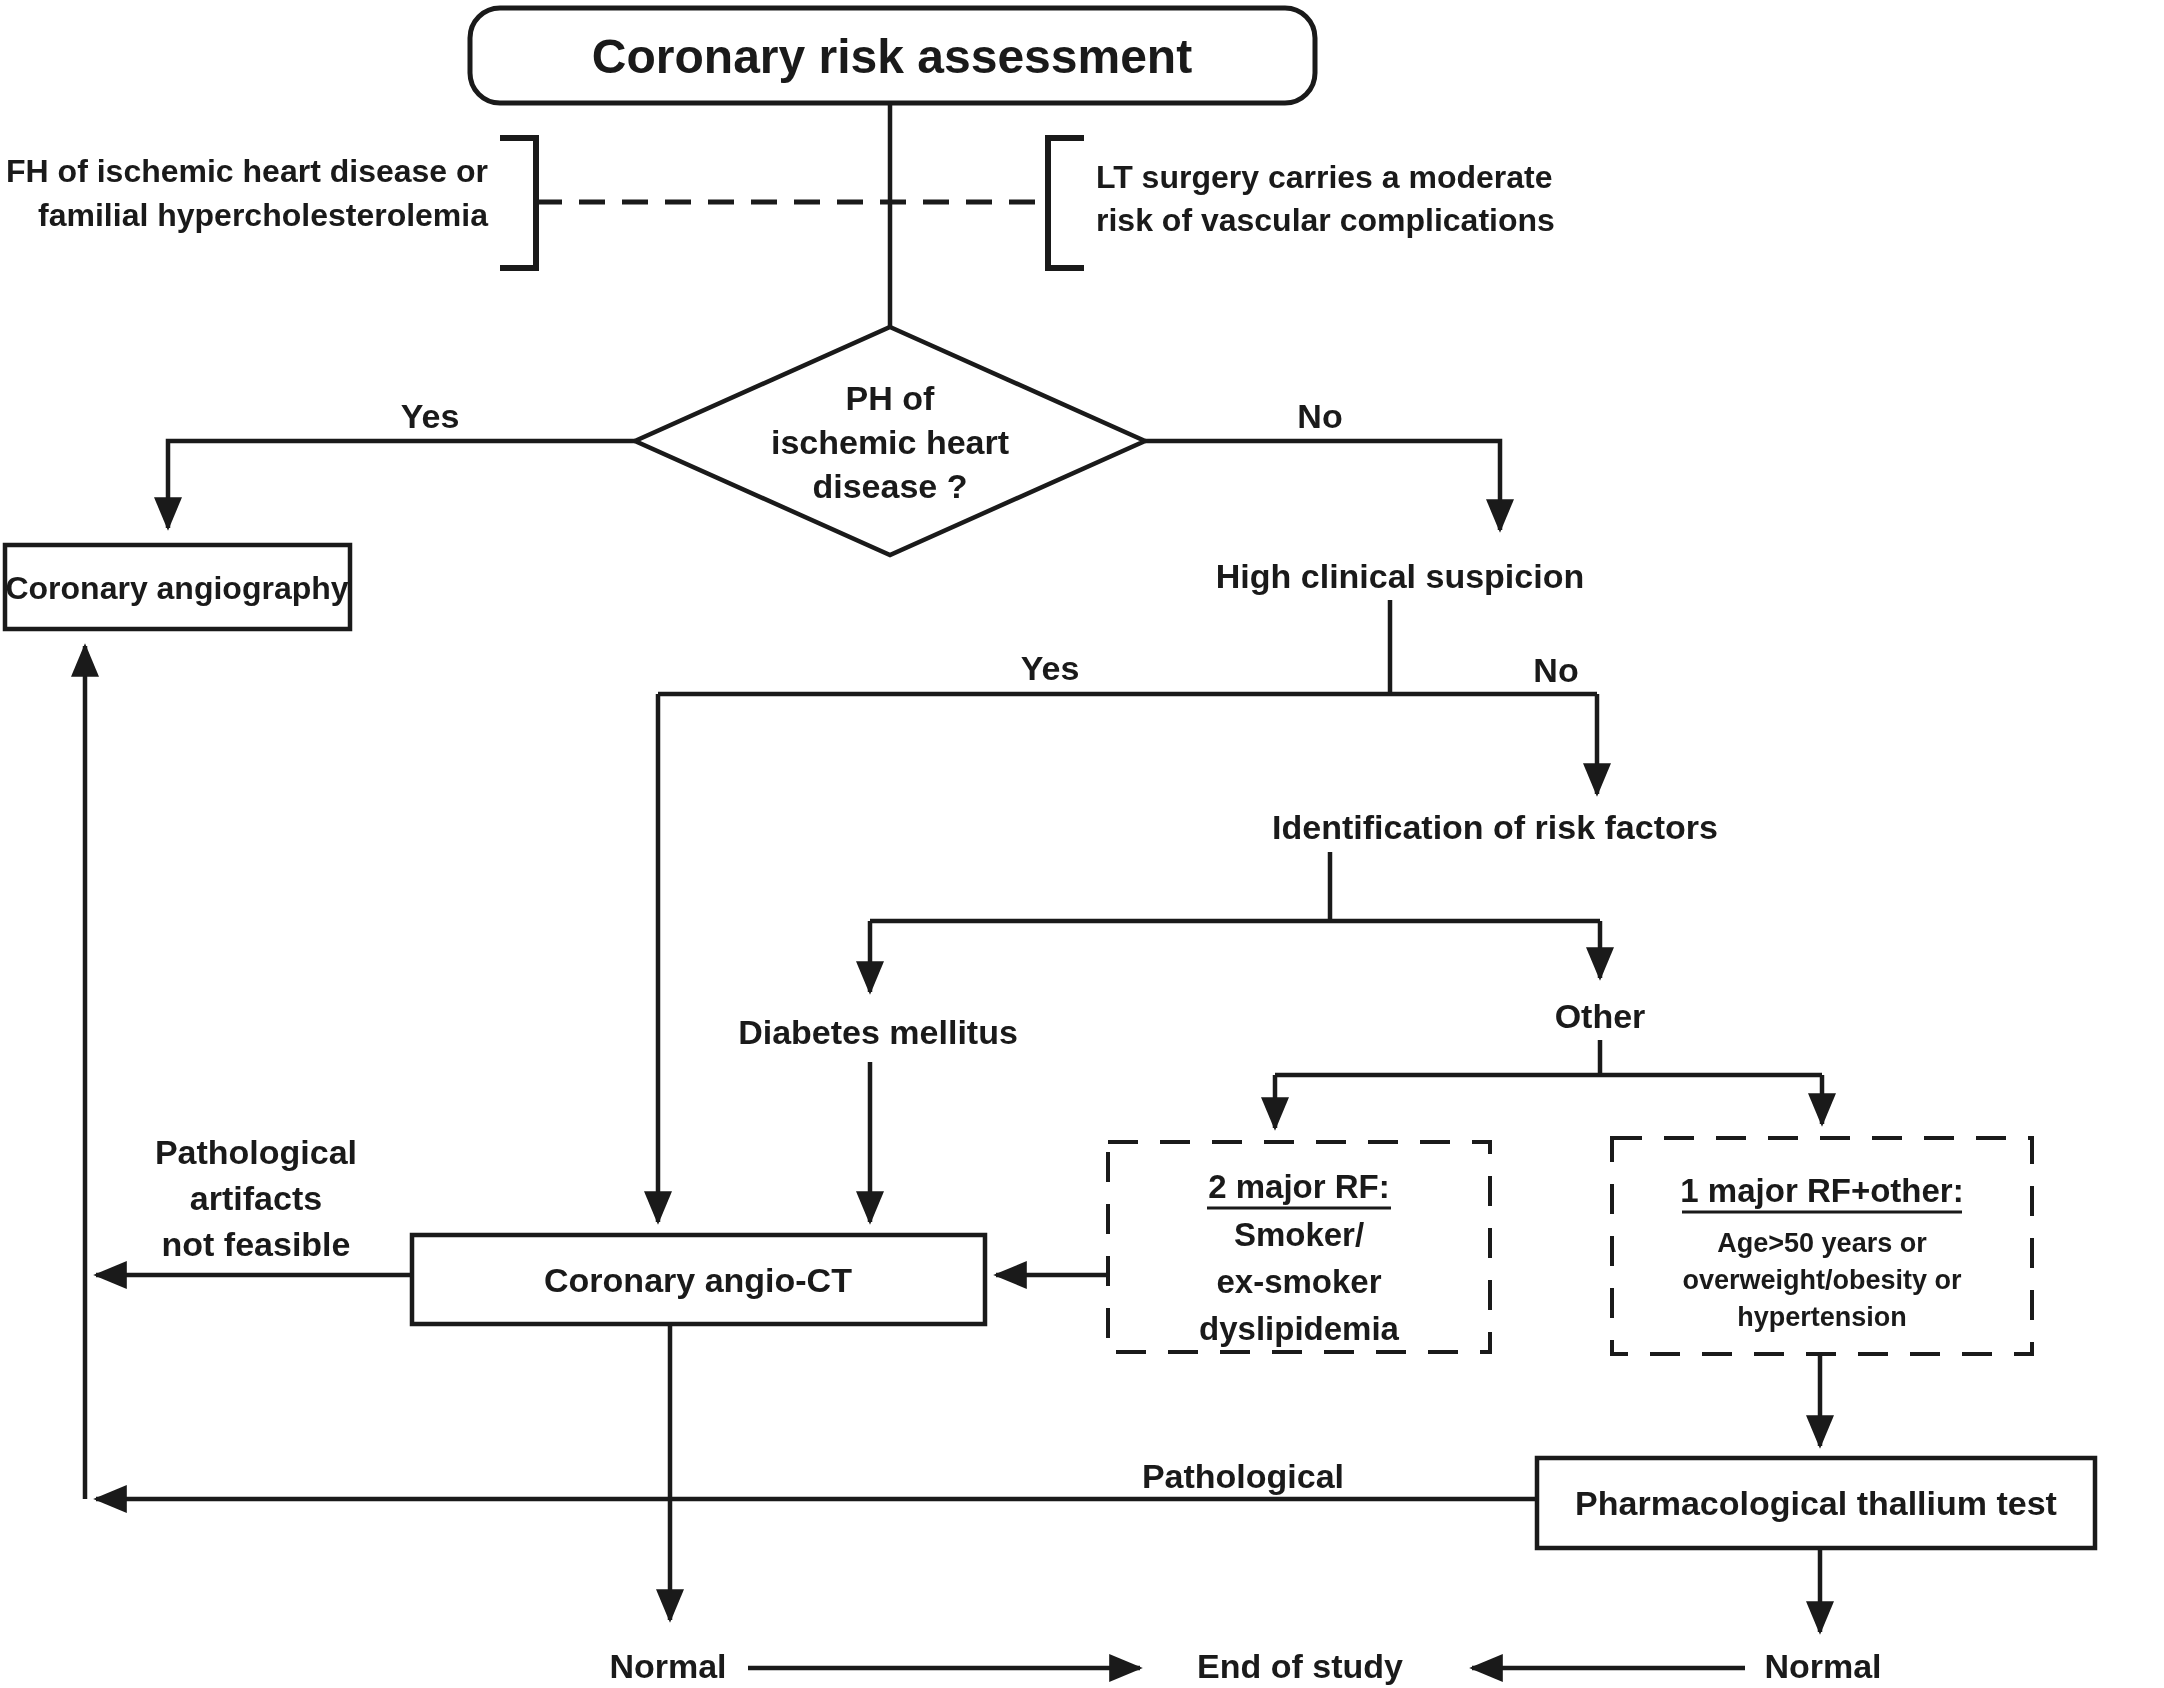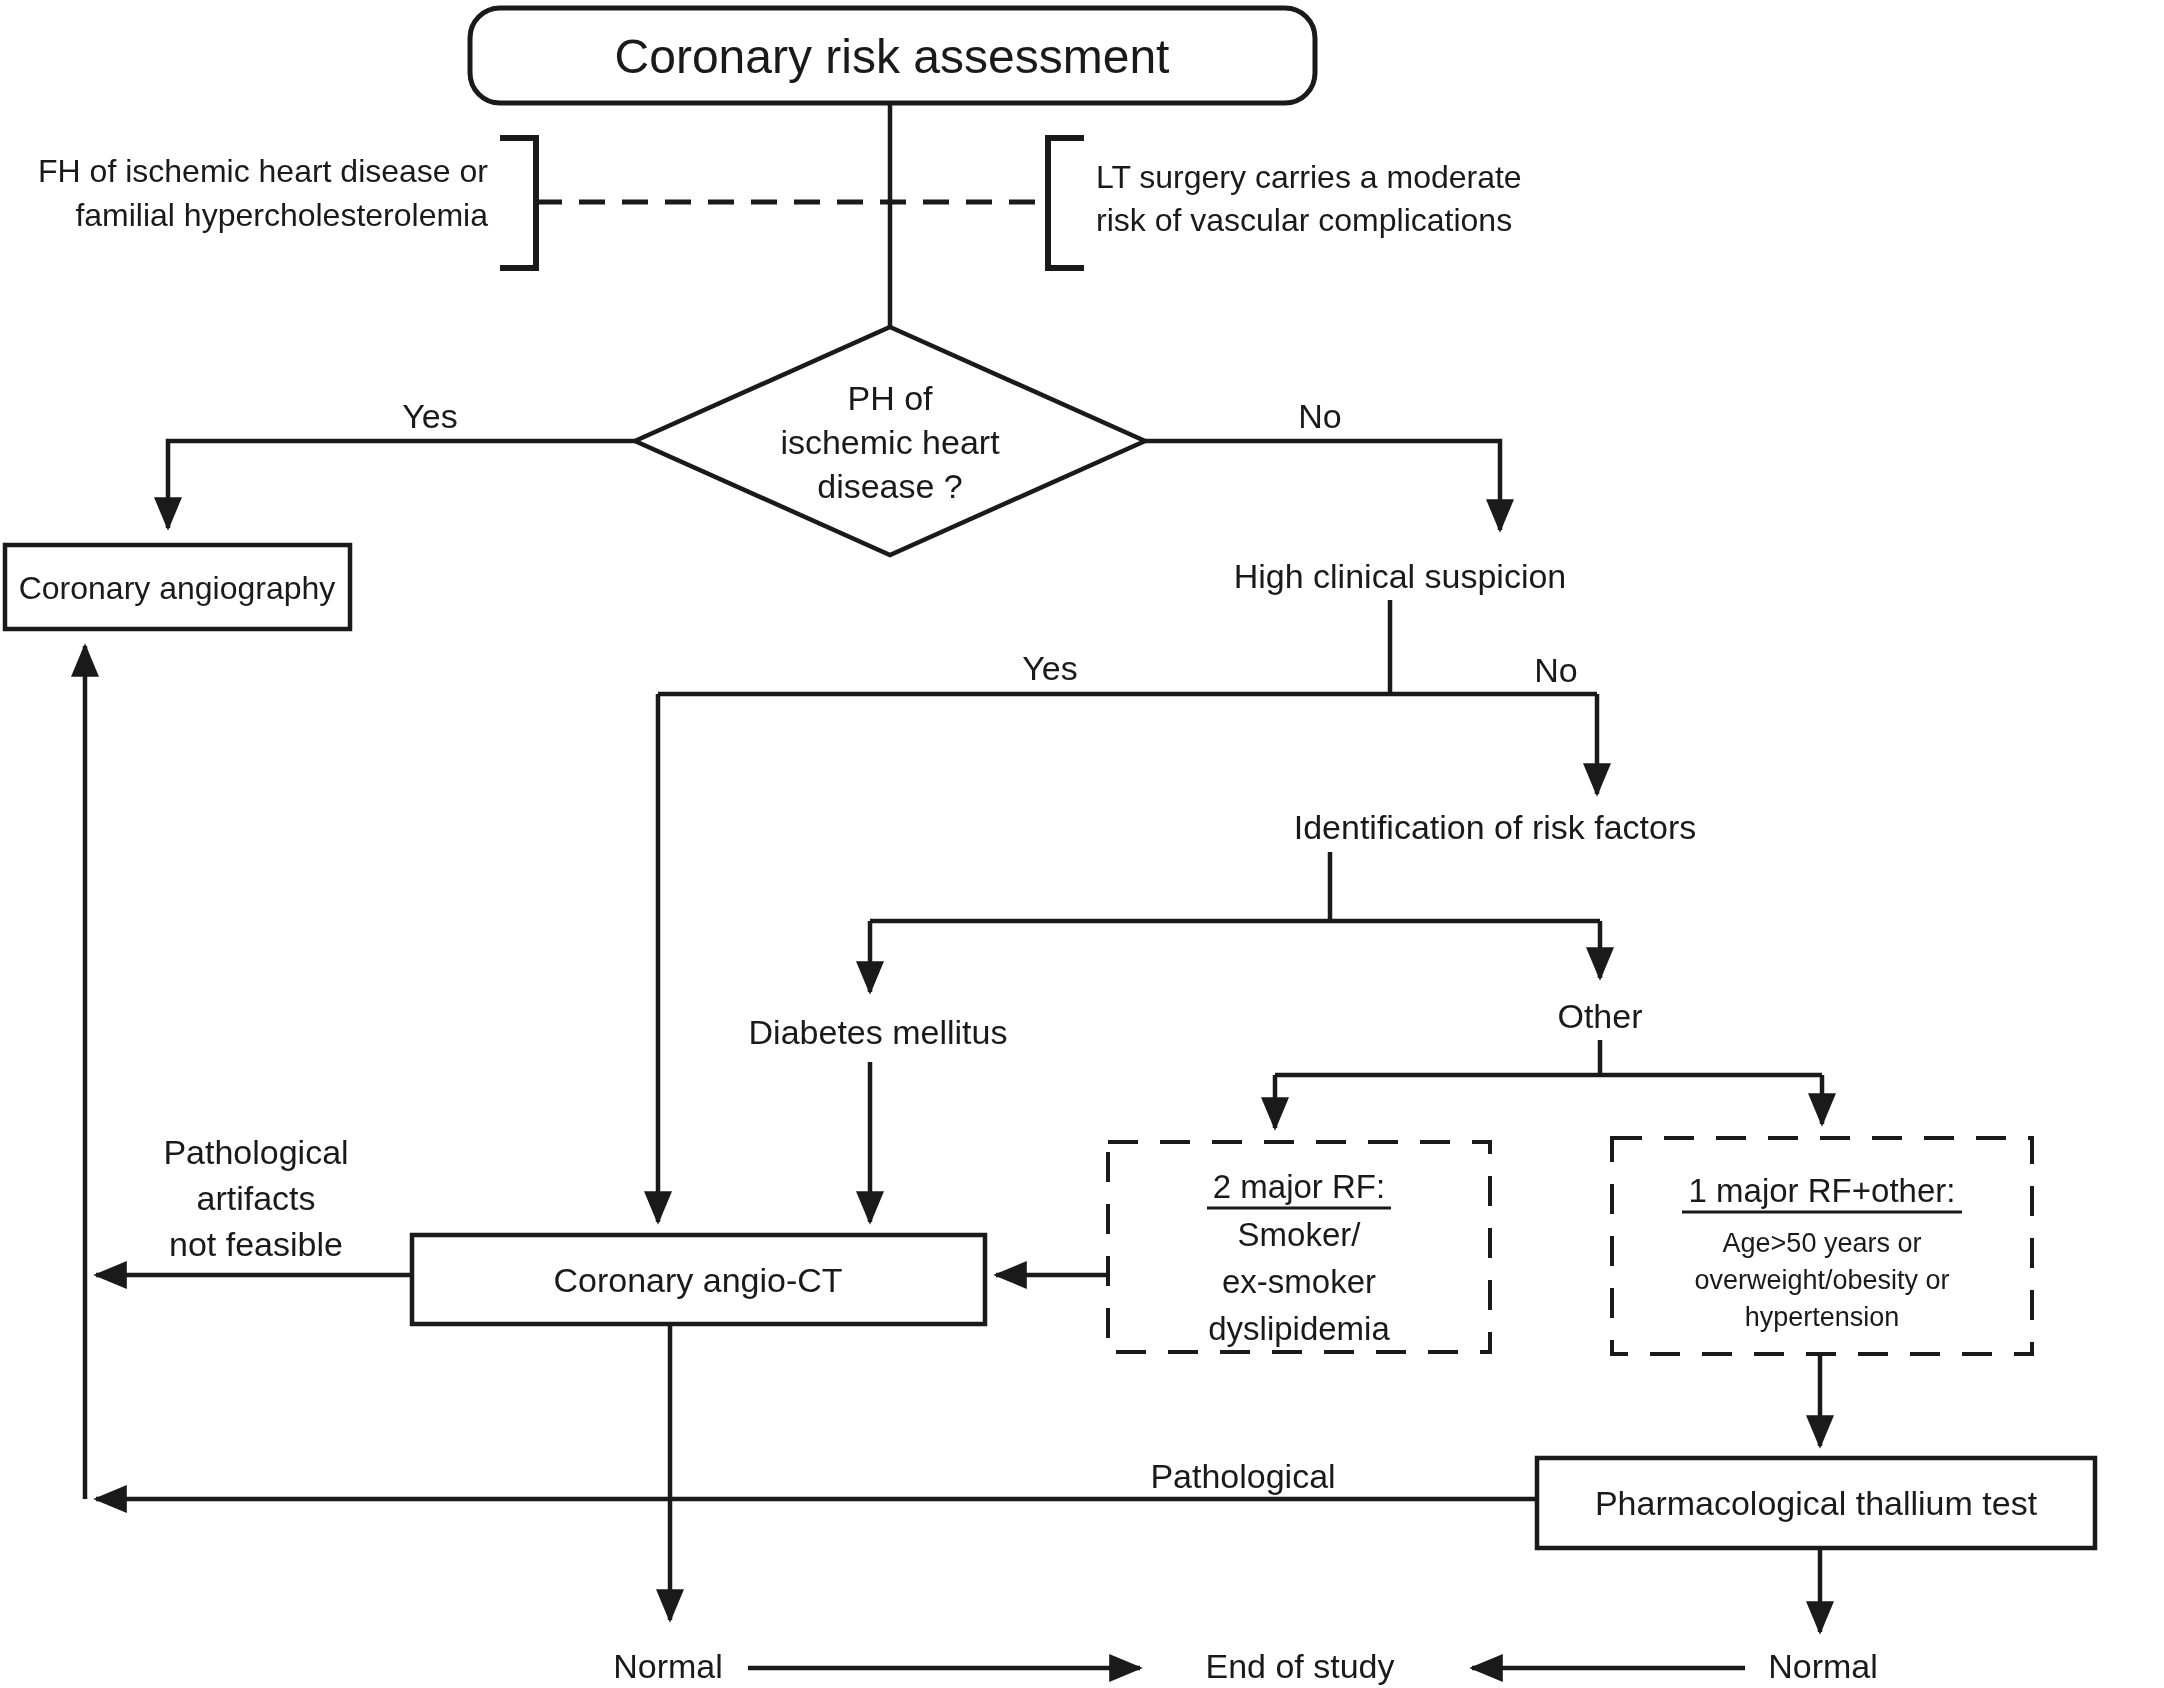--- a/index.html
+++ b/index.html
@@ -1,17 +1,17 @@
 <!DOCTYPE html>
 <html style="--ink: #1a1a1a; --background: #ffffff;"><head>
 <meta charset="utf-8">
 <style>
   :root { --ink:#1a1a1a; --background:#ffffff; }
   html,body { margin:0; padding:0; background:var(--background); }
-  .stage { width:2164px; height:1688px; background:var(--background); position:relative; }
+  .stage { width:2164px; height:1688px; background:var(--background); position:relative;font-weight:bold; }
   svg { display:block; }
   .ln   { stroke:var(--ink); stroke-width:4.5; fill:none; }
   .ln6  { stroke:var(--ink); stroke-width:6;   fill:none; }
   .dashln { stroke:var(--ink); stroke-width:5; fill:none; stroke-dasharray:26 17; }
   .bx   { fill:var(--background); stroke:var(--ink); stroke-width:4.5; }
   .bx5  { fill:var(--background); stroke:var(--ink); stroke-width:5; }
   .dashbx { fill:var(--background); stroke:var(--ink); stroke-width:4; stroke-dasharray:30 22; }
   .tx   { fill:var(--ink); font-family:"Liberation Sans", sans-serif; }
   .t48 { font-size:48px; }
   .t34 { font-size:34px; }

